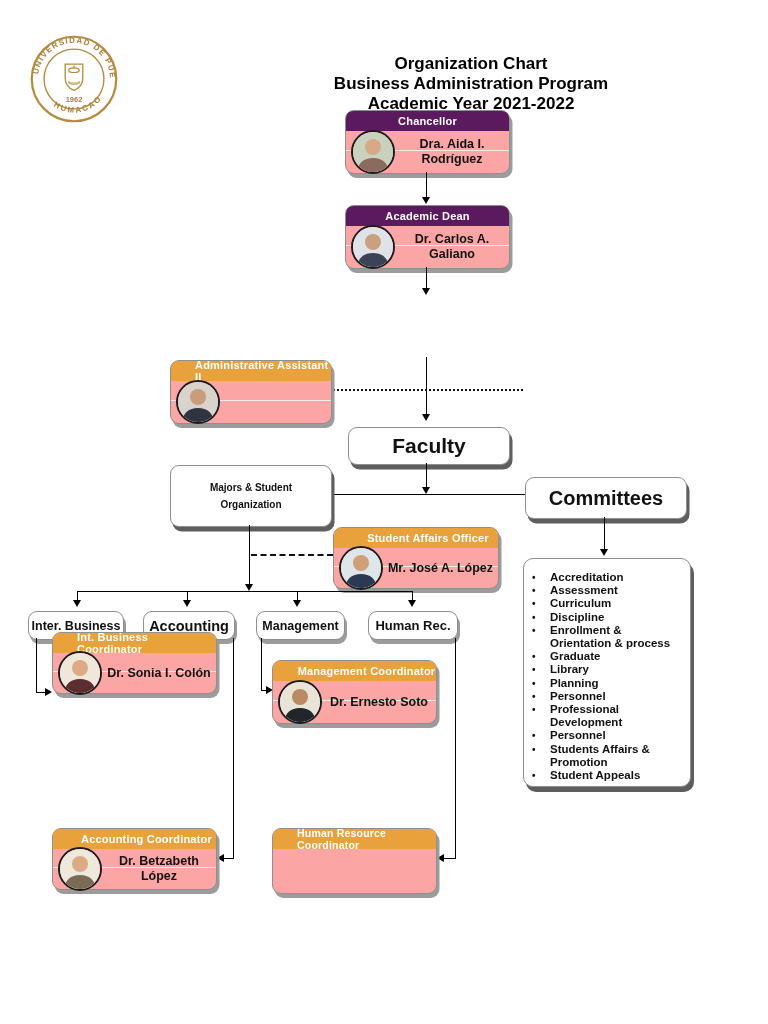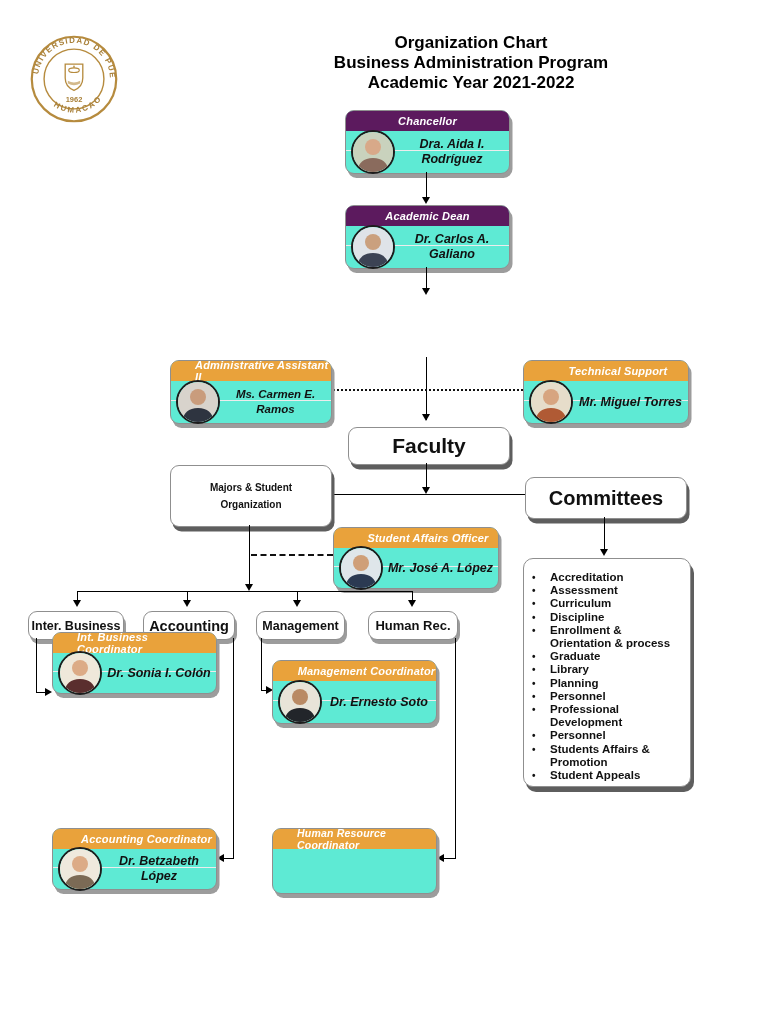--- a/index.html
+++ b/index.html
@@ -9,26 +9,26 @@
   
   .vl{position:absolute;width:0;border-left:1.5px solid #000;}
   .hl{position:absolute;height:0;border-top:1.5px solid #000;}
   .dotl{position:absolute;height:0;border-top:2.5px dotted #111;}
   .dashl{position:absolute;height:0;border-top:2px dashed #111;}
   .ad{position:absolute;width:0;height:0;border-left:4.5px solid transparent;border-right:4.5px solid transparent;border-top:7px solid #000;}
   .ar{position:absolute;width:0;height:0;border-top:4.5px solid transparent;border-bottom:4.5px solid transparent;border-left:7px solid #000;}
   .al{position:absolute;width:0;height:0;border-top:4.5px solid transparent;border-bottom:4.5px solid transparent;border-right:7px solid #000;}
 
   
-  .title{position:absolute;left:288px;top:33px;width:366px;text-align:center;
+  .title{position:absolute;left:288px;top:54px;width:366px;text-align:center;
          font-weight:bold;font-size:17px;line-height:20px;color:#000;}
 
   
-  .pbox{position:absolute;background:#5eead4;border:1.5px solid #8f8f8f;border-radius:9px;
-        box-shadow:2.5px 4px 0 #9c9c9c;font-style:italic;}
+  .pbox{position:absolute;background:#fca5a5;border:1.5px solid #8f8f8f;border-radius:9px;
+        box-shadow:2.5px 4px 0 #9c9c9c;}
   .pbox .hd{height:20px;border-radius:7px 7px 0 0;color:#fff;font-size:11px;font-weight:bold;
             display:flex;align-items:center;justify-content:center;letter-spacing:.2px;}
   .hd.purple{background:#5C1A5E;}
   .hd.orange{background:#E9A23B;padding-left:24px;}
   .pbox .bd{position:relative;display:flex;align-items:center;height:calc(100% - 20px);}
   .pbox .bd::before{content:"";position:absolute;left:0;right:0;top:45%;border-top:1px solid #ececec;}
   .avatar{position:relative;width:40px;height:40px;border-radius:50%;border:2px solid #1c1c1c;
           overflow:hidden;margin-left:5px;flex:none;z-index:1;}
   .avatar svg{display:block;width:100%;height:100%;}
   .pname{flex:1;text-align:center;font-size:12.5px;font-weight:bold;line-height:15px;
@@ -140,37 +140,23 @@
   <div class="pbox" style="left:170px;top:360px;width:160px;height:62px;">
     <div class="hd orange">Administrative Assistant II</div>
     <div class="bd">
       <span class="avatar av-f2">
         <svg viewBox="0 0 40 40">
             <rect class="bg" width="40" height="40"></rect>
             <circle class="sk" cx="20" cy="15" r="8"></circle>
             <path class="sh" d="M4 40 q2 -14 16 -14 q14 0 16 14 Z"></path>
           </svg>
       </span>
-      <span class="pname" style="font-size:11.5px;">Ms. Carmen E. Ramos</span>
-    </div>
-  </div>
-
-  <div class="pbox" style="left:523px;top:360px;width:164px;height:62px;">
-    <div class="hd orange">Technical Support</div>
-    <div class="bd">
-      <span class="avatar av-m2">
-        <svg viewBox="0 0 40 40">
-            <rect class="bg" width="40" height="40"></rect>
-            <circle class="sk" cx="20" cy="15" r="8"></circle>
-            <path class="sh" d="M4 40 q2 -14 16 -14 q14 0 16 14 Z"></path>
-          </svg>
-      </span>
-      <span class="pname">Mr. Miguel Torres</span>
-    </div>
-  </div>
+    </div>
+  </div>
+
 
   <div class="sbox big" style="left:348px;top:427px;width:160px;height:36px;align-items:center;">
     <span>Faculty</span>
   </div>
 
   <div class="vl" style="left:426px;top:463px;height:25px;"></div>
   <div class="ad" style="left:422px;top:487px;"></div>
   <div class="hl" style="left:330px;top:494px;width:195px;"></div>
 
   <div class="sbox" style="left:170px;top:465px;width:160px;height:60px;font-size:10px;line-height:17px;">

